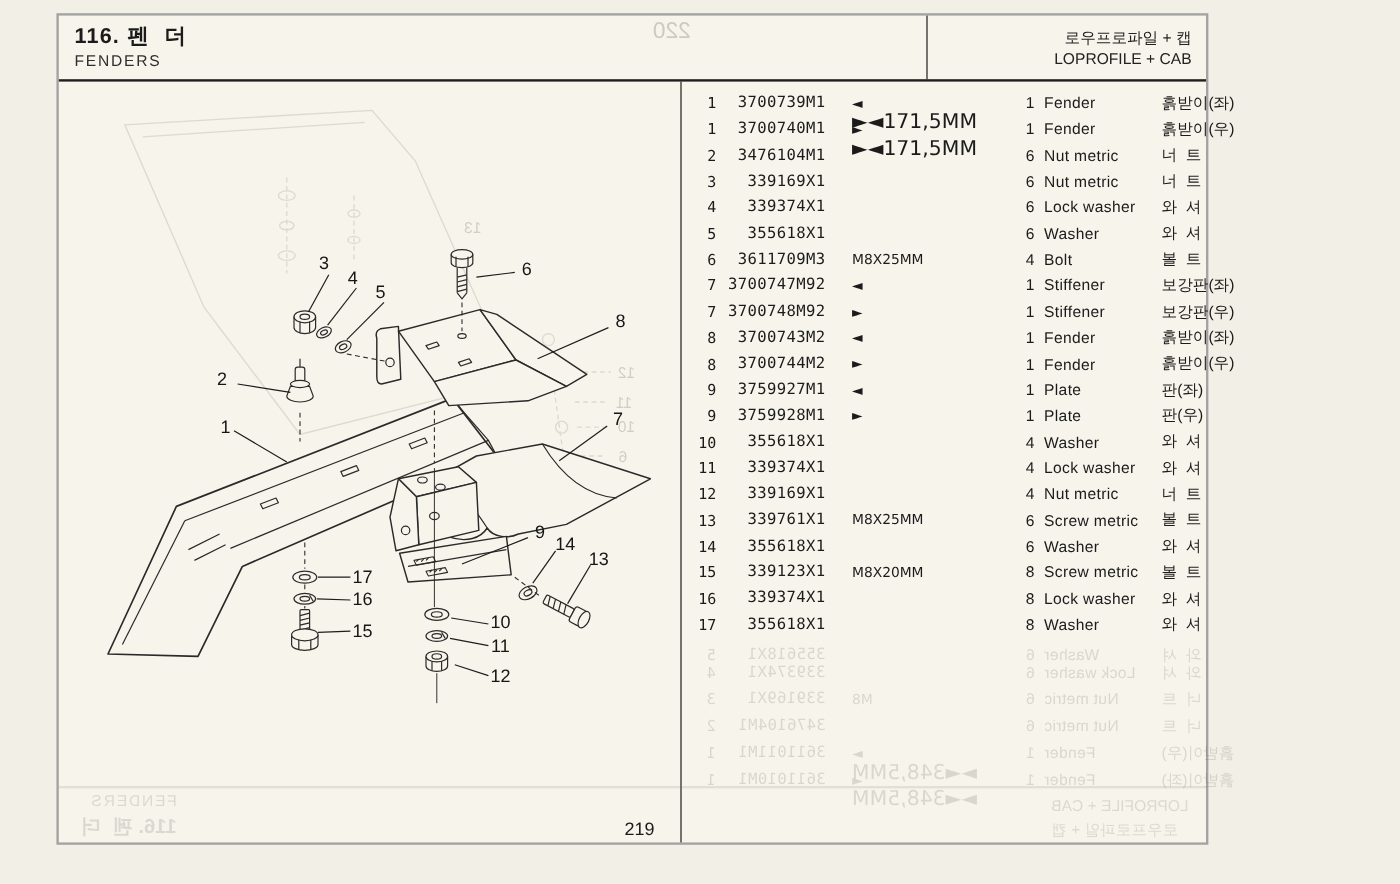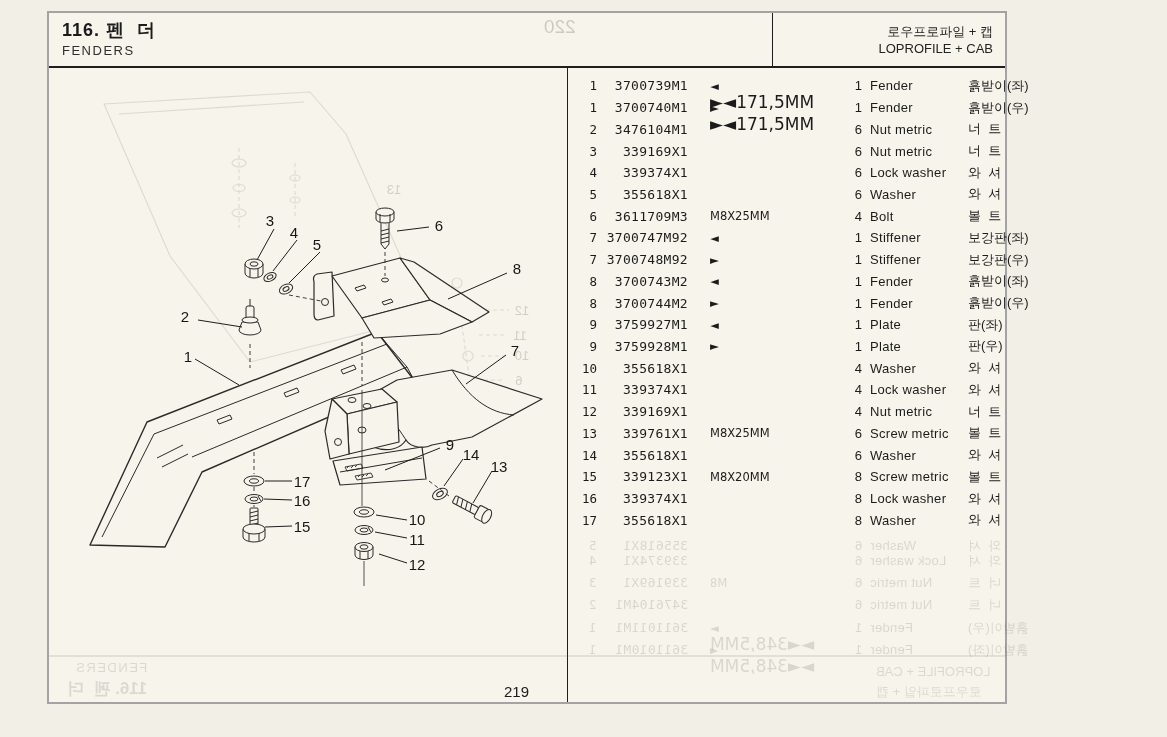--- a/index.html
+++ b/index.html
@@ -52,21 +52,21 @@
   .size2{position:absolute;left:22px;top:13px;font-size:17px;white-space:nowrap;}
   .c-qty{width:24px;text-align:right;flex:none;}
   .c-desc{width:106px;padding-left:8px;flex:none;letter-spacing:.3px;}
   .c-kor{flex:1;white-space:pre;font-size:13px;}
   
   .ghost-rows{position:absolute;left:0;right:0;top:0;}
   .grow{position:absolute;left:0;right:0;opacity:.16;color:#44423a;filter:blur(.35px);}
   .mir{display:inline-block;transform:scaleX(-1);}
   .ghost-rule{position:absolute;left:0;right:0;top:642px;height:1.5px;background:#6a675c;opacity:.14;}
   
-  .pagenum{position:absolute;left:455px;top:670px;width:58px;text-align:left;font-size:15px;color:#1b1b1b;}
+  .pagenum{position:absolute;left:455px;top:670px;width:58px;text-align:center;font-size:15px;color:#1b1b1b;}
   .ghost-foot-left{position:absolute;left:18px;top:647px;opacity:.15;color:#44423a;filter:blur(.4px);}
   .ghost-foot-left .l1{font-size:13px;letter-spacing:1.5px;transform:scaleX(-1);display:block;}
   .ghost-foot-left .l2{font-size:17px;font-weight:bold;white-space:pre;transform:scaleX(-1);display:block;margin-top:2px;}
   .ghost-foot-right{position:absolute;right:14px;top:651px;opacity:.15;color:#44423a;filter:blur(.4px);text-align:right;}
   .ghost-foot-right .l1{font-size:13px;transform:scaleX(-1);display:block;}
   .ghost-foot-right .l2{font-size:13px;transform:scaleX(-1);display:block;margin-top:4px;}
 </style>
 </head>
 <body>
 

